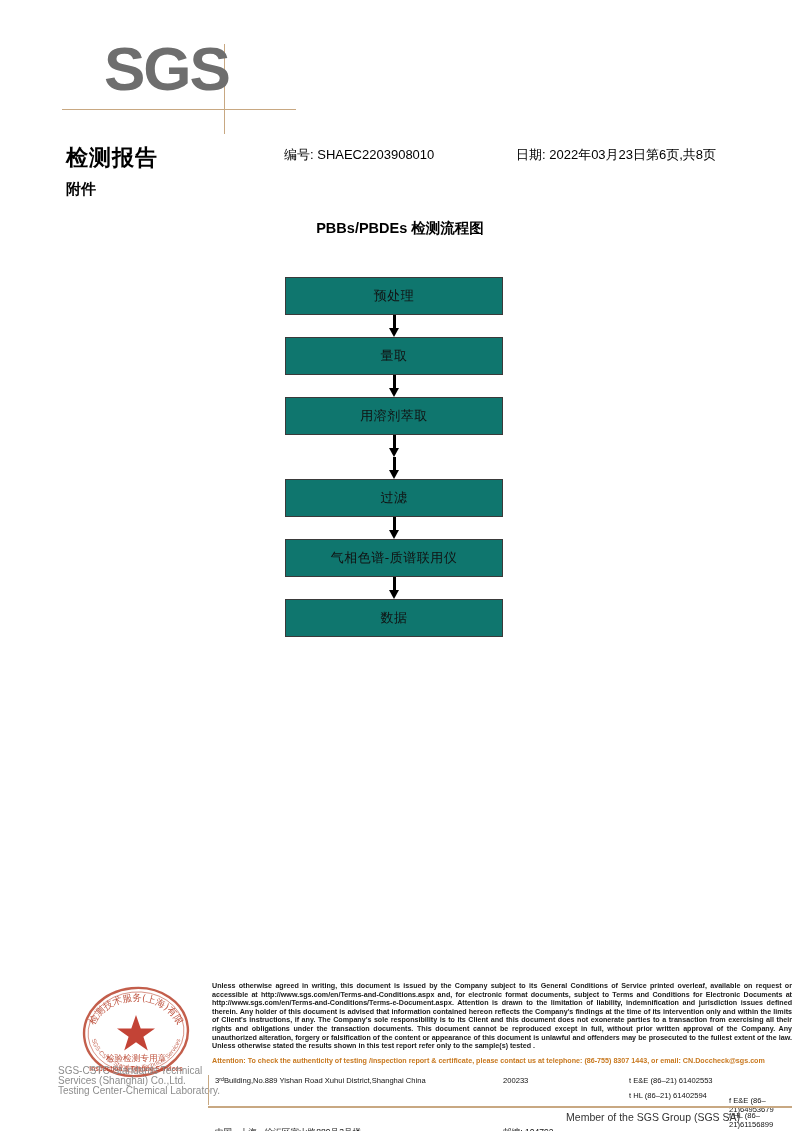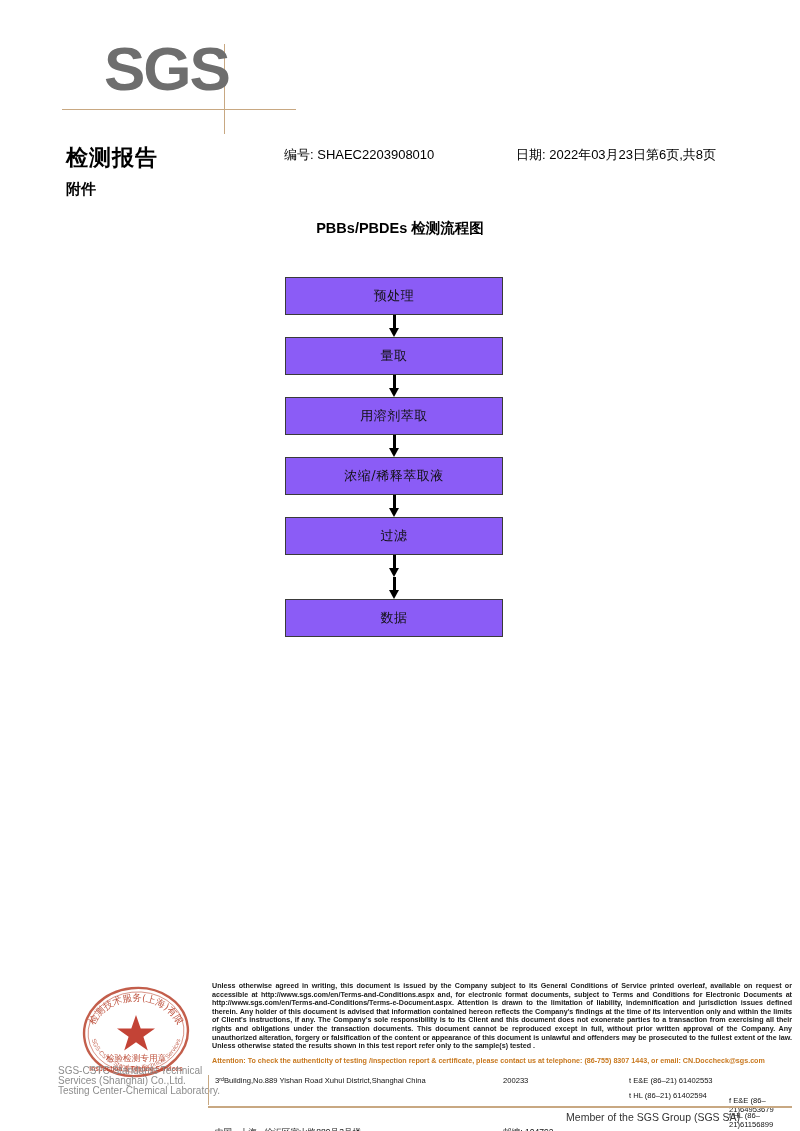--- a/index.html
+++ b/index.html
@@ -110,21 +110,21 @@
     left: 285px;
     top: 277px;
     width: 218px;
   }
   .flow-step {
     position: relative;
     width: 218px;
     height: 38px;
     border: 1.5px solid #3a3a3a;
     box-sizing: border-box;
-    background: #8b5cf6;
+    background: #0f766e;
     display: flex;
     align-items: center;
     justify-content: center;
   }
   .flow-label {
     font-family: "DejaVu Serif", "Liberation Serif", serif;
     font-size: 13px;
     color: #111;
     letter-spacing: 0.5px;
   }
@@ -312,36 +312,36 @@
   </div>
 
   <div class="flow-step">
     <span class="flow-label">用溶剂萃取</span>
   </div>
   <div class="flow-arrow">
     <div class="shaft"></div>
       <div class="head"></div>
   </div>
 
-  <div class="flow-step">
-    <span class="flow-label">浓缩/稀释萃取液</span>
-  </div>
   <div class="flow-arrow">
     <div class="shaft"></div>
       <div class="head"></div>
   </div>
 
   <div class="flow-step">
     <span class="flow-label">过滤</span>
   </div>
   <div class="flow-arrow">
     <div class="shaft"></div>
       <div class="head"></div>
   </div>
 
+  <div class="flow-step">
+    <span class="flow-label">气相色谱-质谱联用仪</span>
+  </div>
   <div class="flow-arrow">
     <div class="shaft"></div>
       <div class="head"></div>
   </div>
 
   <div class="flow-step">
     <span class="flow-label">数据</span>
   </div>
 
 </div>

